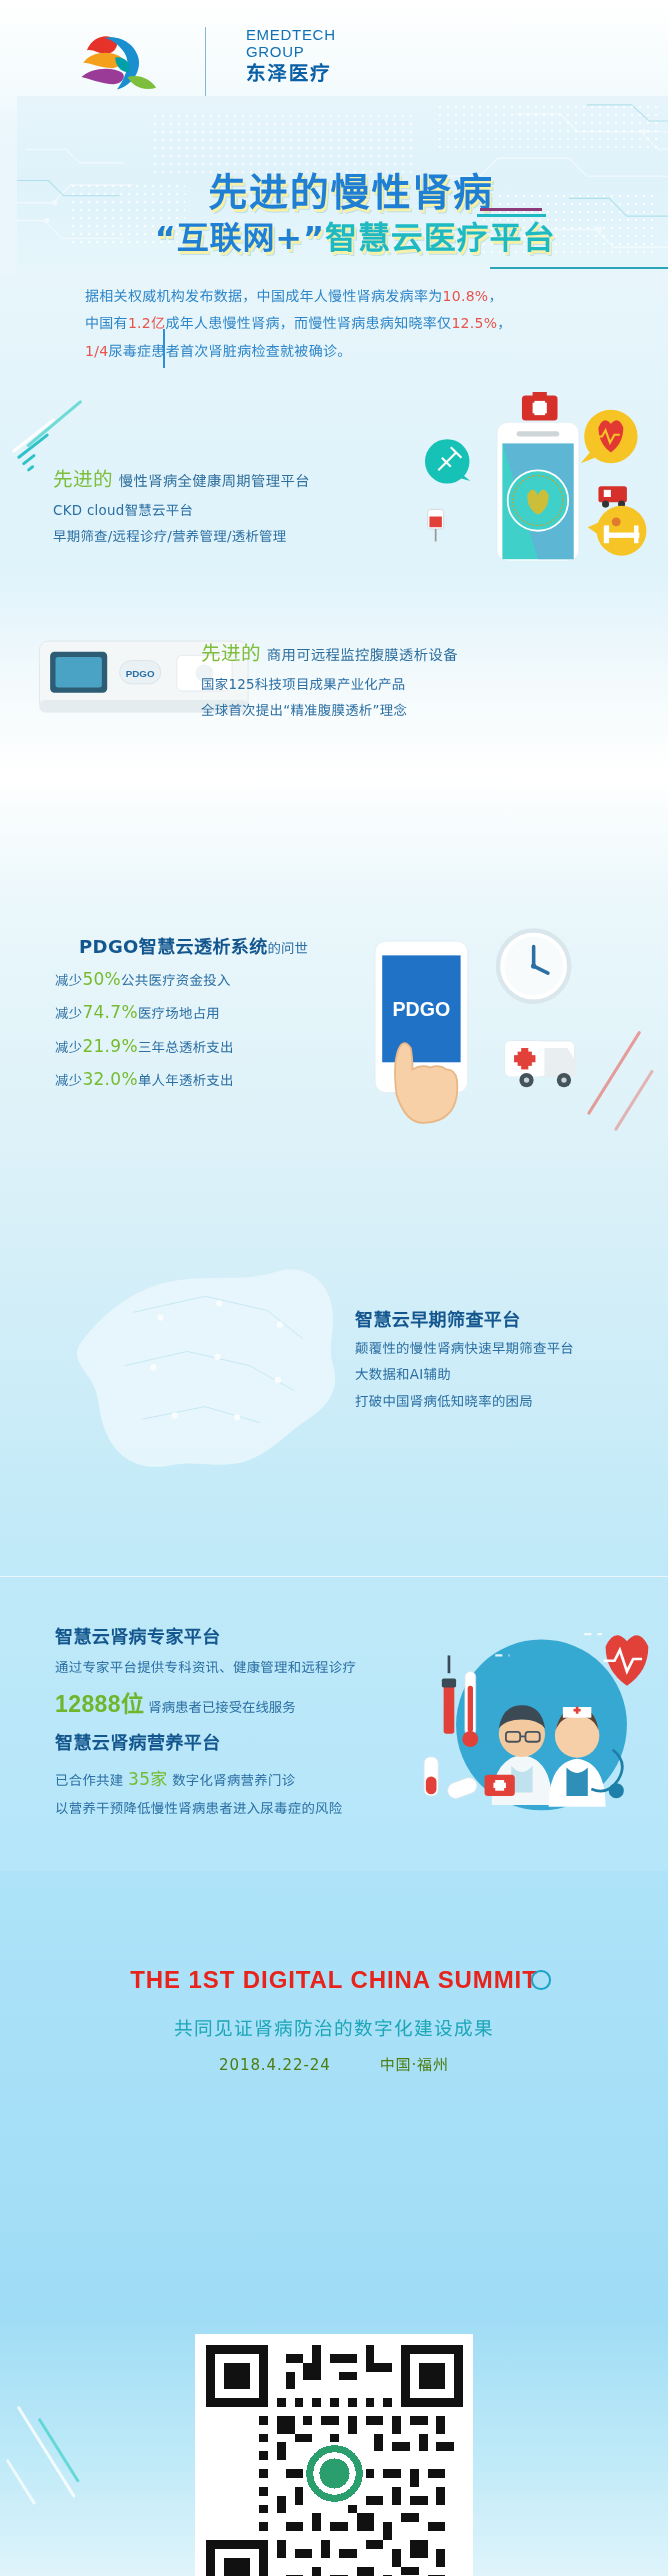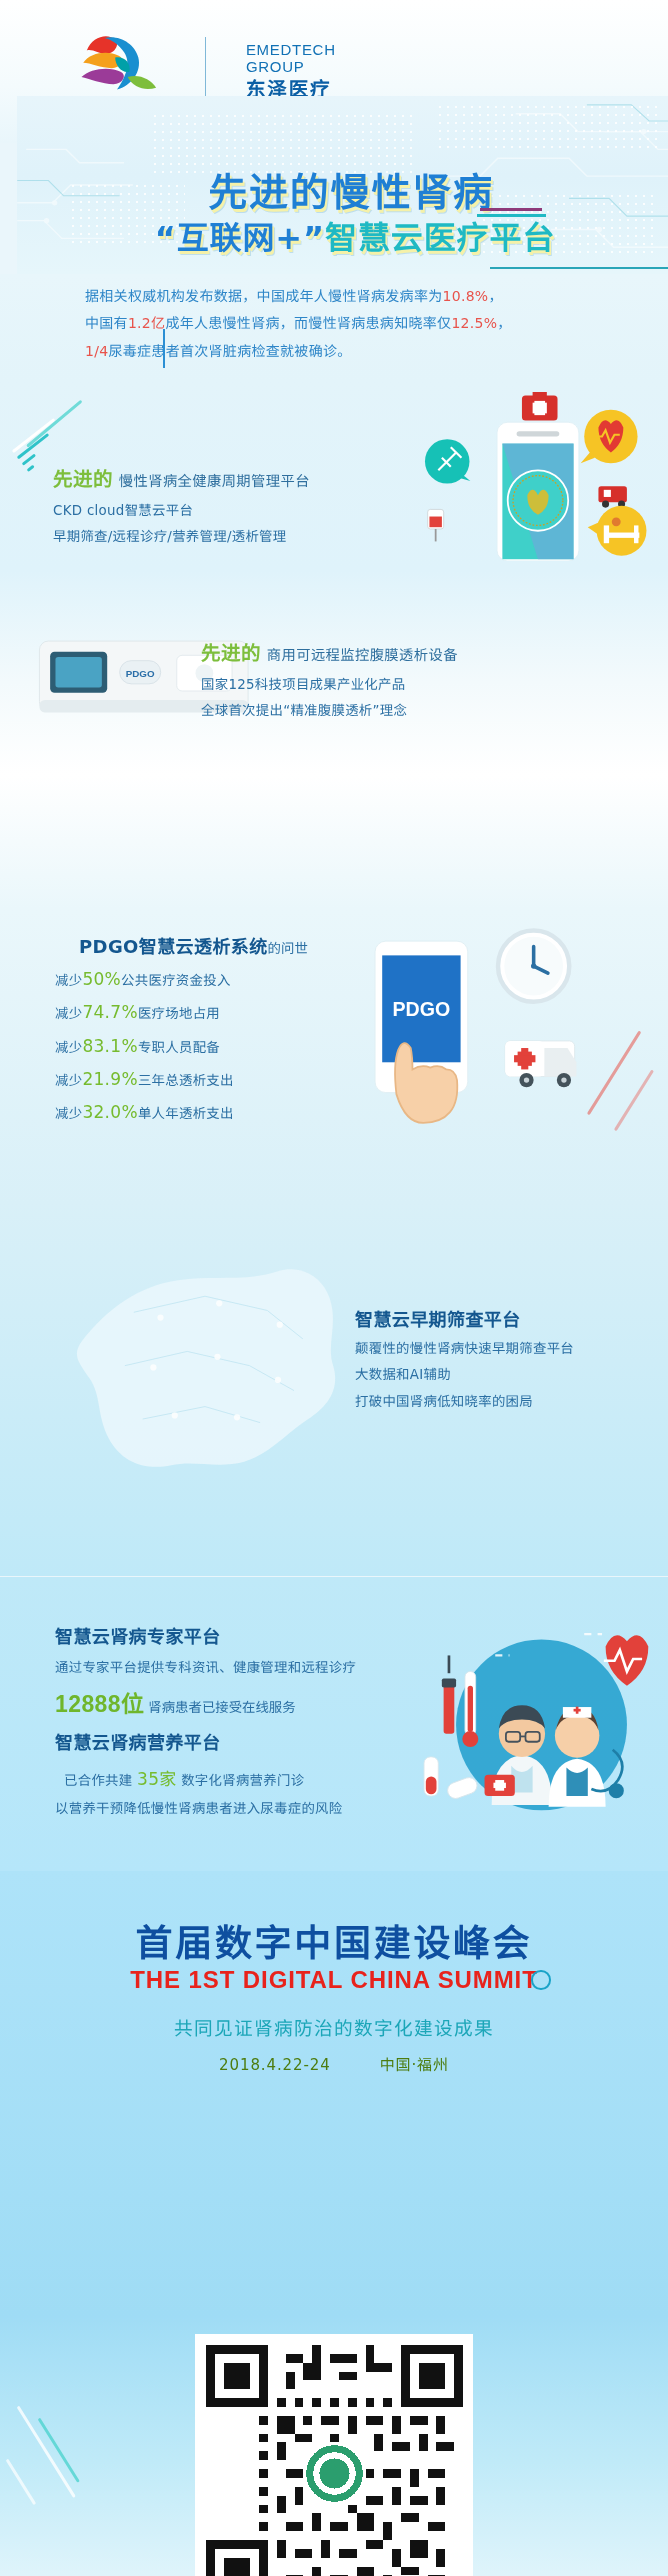--- a/index.html
+++ b/index.html
@@ -10,21 +10,21 @@
     width:668px; height:2576px; position:relative; overflow:hidden;
     background:#eaf6fb;
   }
   .page { position:relative; width:668px; height:2576px; overflow:hidden; }
 
   
   .hdr {
     position:absolute; left:0; top:0; width:668px; height:143px;
     background:linear-gradient(180deg,#ffffff 0%,#f4fbfd 60%,#e9f6fb 100%);
   }
-  .hdr-inner { position:absolute; left:69px; top:27px; display:flex; align-items:center; gap:40px; }
+  .hdr-inner { position:absolute; left:69px; top:27px; display:flex; gap:40px; }
   .logo-mark { position:relative; width:96px; height:89px; }
   .logo-svg { display:block; }
   .logo-cap {
     position:absolute; left:0; top:75px; width:96px; text-align:center;
     font-size:9.8px; font-weight:bold; color:#2b2b2b; letter-spacing:0.9px;
     font-family:"DejaVu Sans",sans-serif;
   }
   .hdr-divider { width:0.9px; height:69px; background:#7fb8d8; }
   .hdr-text { line-height:1.12; }
   .hdr-en1, .hdr-en2 {
@@ -93,21 +93,21 @@
   .sec3 { top:775px; height:134px; background:linear-gradient(180deg,#ffffff 0%,#eaf7fb 100%); }
   .sec4 { top:909px; height:294px; background:linear-gradient(180deg,#eaf7fb 0%,#d9f0f8 100%); }
   .sec5 { top:1202px; height:374px; background:linear-gradient(180deg,#d9f0f8 0%,#bfe9f8 100%);padding-left:40px; }
   .sec6 { top:1577px; height:294px; background:linear-gradient(180deg,#bfe9f8 0%,#b5e6fa 100%); }
   .sec7 { top:1871px; height:445px; background:linear-gradient(180deg,#aee3f9 0%,#9fdcf5 100%); }
   .sec8 { top:2316px; height:260px; background:linear-gradient(180deg,#9fdcf5 0%,#bfeaf8 55%,#dff4fb 100%); }
 
   
   .blk { position:absolute; }
   .blk-title { font-size:17px; line-height:1.5; letter-spacing:0.4px; font-family:"DejaVu Sans",sans-serif; white-space:nowrap; }
-  .green-big { color:#7dbe3c; font-size:19.6px; font-weight:bold; }
+  .green-big { color:#7dbe3c; font-size:19.6px; font-weight:normal; }
   .blk-sub { font-size:14.3px; color:#2f6f9e; }
   .blk-line { font-size:13.4px; color:#2b6fa3; line-height:1.95; letter-spacing:0.3px;
     font-family:"DejaVu Sans",sans-serif; white-space:nowrap; }
   .pct { color:#76bb2e; font-size:17px; font-weight:500; }
   .sec-head { font-size:18px; color:#14578f; font-weight:bold; letter-spacing:0.4px;
     font-family:"DejaVu Sans",sans-serif; white-space:nowrap; }
   .big-num { color:#6fb62c; font-size:23px; font-weight:bold; letter-spacing:0.4px; }
 
   
   .dash-deco { position:absolute; }
@@ -317,23 +317,20 @@
       <div style="white-space:nowrap;margin-left:24px;">
         <span class="sec-head">PDGO智慧云透析系统</span><span style="font-size:13.4px;color:#2b6fa3;">的问世</span>
       </div>
       <div class="blk-line" style="margin-top:5.3px;">
         <span>减少</span><span class="pct">50%</span><span>公共医疗资金投入</span>
       </div>
       <div class="blk-line">
         <span>减少</span><span class="pct">74.7%</span><span>医疗场地占用</span>
       </div>
       <div class="blk-line">
-        <span>减少</span><span class="pct">83.1%</span><span>专职人员配备</span>
-      </div>
-      <div class="blk-line">
         <span>减少</span><span class="pct">21.9%</span><span>三年总透析支出</span>
       </div>
       <div class="blk-line">
         <span>减少</span><span class="pct">32.0%</span><span>单人年透析支出</span>
       </div>
     </div>
 
     <svg width="294" height="232" viewBox="0 0 330 260" style="position:absolute;left:343px;top:7.1px;">
       <rect x="36" y="28" width="104" height="170" rx="12" fill="#ffffff" stroke="#e0eef3"></rect>
       <rect x="44" y="44" width="88" height="120" fill="#1f72c6"></rect>
@@ -455,33 +452,32 @@
       <g stroke="#ffffff" stroke-width="2.5" fill="none" opacity=".85">
         <path d="M116 62 L132 62" stroke-dasharray="8 7"></path>
         <path d="M216 38 L236 38" stroke-dasharray="8 7"></path>
       </g>
     </svg>
   </div>
 
   <div class="sec" style="top:1715px;height:156px;background:transparent;">
     <div class="blk" style="left:55px;top:12.5px;">
       <div class="sec-head">智慧云肾病营养平台</div>
-      <div class="blk-line" style="margin-top:9px;margin-left:9px;">
+      <div class="blk-line" style="margin-top:9px;">
         <span>已合作共建</span>
         <span class="pct">35家</span>
         <span>数字化肾病营养门诊</span>
       </div>
       <div class="blk-line">以营养干预降低慢性肾病患者进入尿毒症的风险</div>
     </div>
   </div>
 
   <div class="sec sec7"></div>
   <div class="sec sec8"></div>
 
-  <div class="summit-cn">首届数字中国建设峰会</div>
   <div class="summit-en">THE 1ST DIGITAL CHINA SUMMIT</div>
   <div class="summit-ring"></div>
   <div class="summit-slogan">共同见证肾病防治的数字化建设成果</div>
   <div class="summit-meta">
     <span>2018.4.22-24</span>
     <span class="gap"></span>
     <span>中国·福州</span>
   </div>
 
   <div class="qr-wrap">

